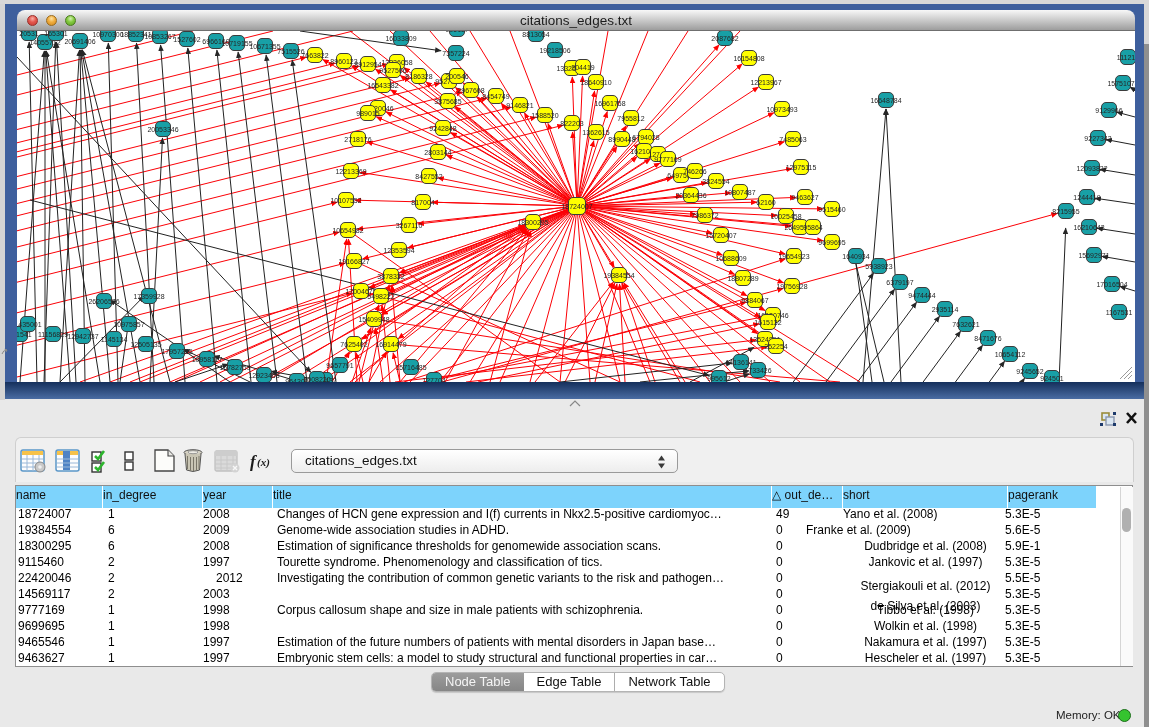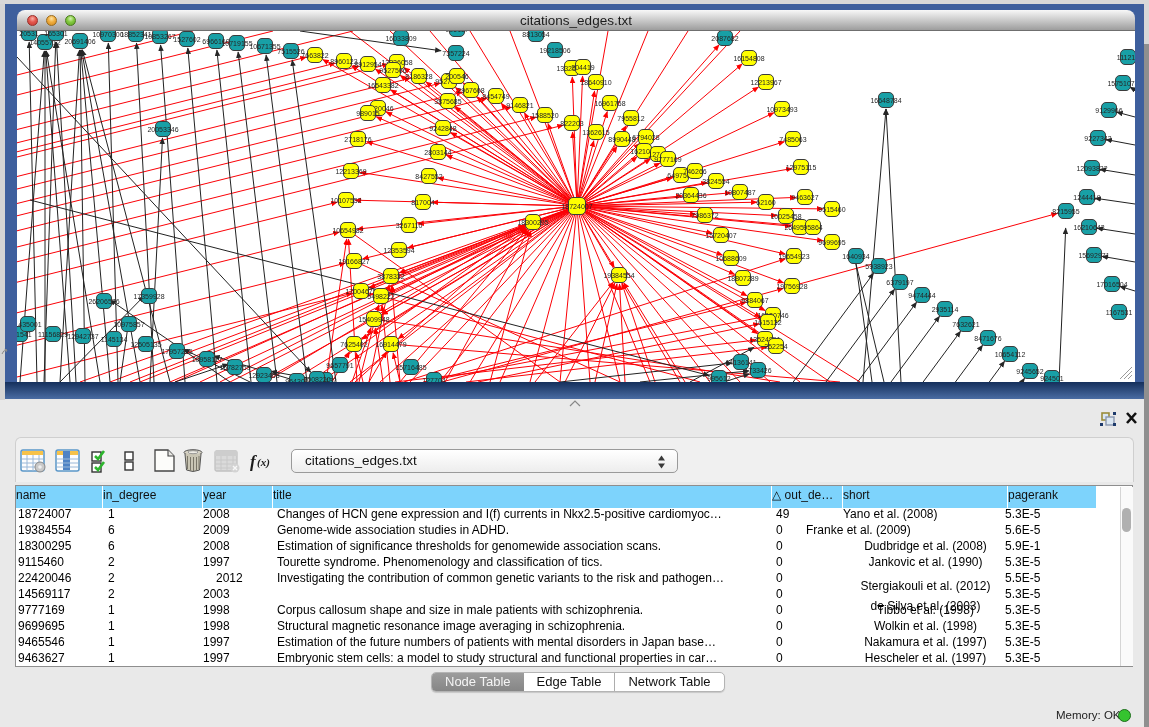--- a/index.html
+++ b/index.html
@@ -675,21 +675,21 @@
     <div class="cell" style="left:203px;top:538px;width:66px">2008</div>
     <div class="cell" style="left:277px;top:538px;width:492px">Estimation of significance thresholds for genomewide association scans.</div>
     <div class="cell" style="left:776px;top:538px;width:64px">0</div>
     <div class="cell" style="left:843px;top:538px;width:165px;text-align:center">Dudbridge et al. (2008)</div>
     <div class="cell" style="left:1005px;top:538px;width:90px">5.9E-1</div>
     <div class="cell" style="left:18px;top:554px;width:84px">9115460</div>
     <div class="cell" style="left:108px;top:554px;width:90px">2</div>
     <div class="cell" style="left:203px;top:554px;width:66px">1997</div>
     <div class="cell" style="left:277px;top:554px;width:492px">Tourette syndrome. Phenomenology and classification of tics.</div>
     <div class="cell" style="left:776px;top:554px;width:64px">0</div>
-    <div class="cell" style="left:843px;top:554px;width:165px;text-align:center">Jankovic et al. (1990)</div>
+    <div class="cell" style="left:843px;top:554px;width:165px;text-align:center">Jankovic et al. (1997)</div>
     <div class="cell" style="left:1005px;top:554px;width:90px">5.3E-5</div>
     <div class="cell" style="left:18px;top:570px;width:84px">22420046</div>
     <div class="cell" style="left:108px;top:570px;width:90px">2</div>
     <div class="cell" style="left:216px;top:570px;width:66px">2012</div>
     <div class="cell" style="left:277px;top:570px;width:492px">Investigating the contribution of common genetic variants to the risk and pathogen…</div>
     <div class="cell" style="left:776px;top:570px;width:64px">0</div>
     <div class="cell" style="left:843px;top:578px;width:165px;text-align:center">Stergiakouli et al. (2012)</div>
     <div class="cell" style="left:1005px;top:570px;width:90px">5.5E-5</div>
     <div class="cell" style="left:18px;top:586px;width:84px">14569117</div>
     <div class="cell" style="left:108px;top:586px;width:90px">2</div>
@@ -700,21 +700,20 @@
     <div class="cell" style="left:18px;top:602px;width:84px">9777169</div>
     <div class="cell" style="left:108px;top:602px;width:90px">1</div>
     <div class="cell" style="left:203px;top:602px;width:66px">1998</div>
     <div class="cell" style="left:277px;top:602px;width:492px">Corpus callosum shape and size in male patients with schizophrenia.</div>
     <div class="cell" style="left:776px;top:602px;width:64px">0</div>
     <div class="cell" style="left:843px;top:602px;width:165px;text-align:center">Tibbo et al. (1998)</div>
     <div class="cell" style="left:1005px;top:602px;width:90px">5.3E-5</div>
     <div class="cell" style="left:18px;top:618px;width:84px">9699695</div>
     <div class="cell" style="left:108px;top:618px;width:90px">1</div>
     <div class="cell" style="left:203px;top:618px;width:66px">1998</div>
-    <div class="cell" style="left:277px;top:618px;width:492px">Structural magnetic resonance image averaging in schizophrenia.</div>
     <div class="cell" style="left:776px;top:618px;width:64px">0</div>
     <div class="cell" style="left:843px;top:618px;width:165px;text-align:center">Wolkin et al. (1998)</div>
     <div class="cell" style="left:1005px;top:618px;width:90px">5.3E-5</div>
     <div class="cell" style="left:18px;top:634px;width:84px">9465546</div>
     <div class="cell" style="left:108px;top:634px;width:90px">1</div>
     <div class="cell" style="left:203px;top:634px;width:66px">1997</div>
     <div class="cell" style="left:277px;top:634px;width:492px">Estimation of the future numbers of patients with mental disorders in Japan base…</div>
     <div class="cell" style="left:776px;top:634px;width:64px">0</div>
     <div class="cell" style="left:843px;top:634px;width:165px;text-align:center">Nakamura et al. (1997)</div>
     <div class="cell" style="left:1005px;top:634px;width:90px">5.3E-5</div>

